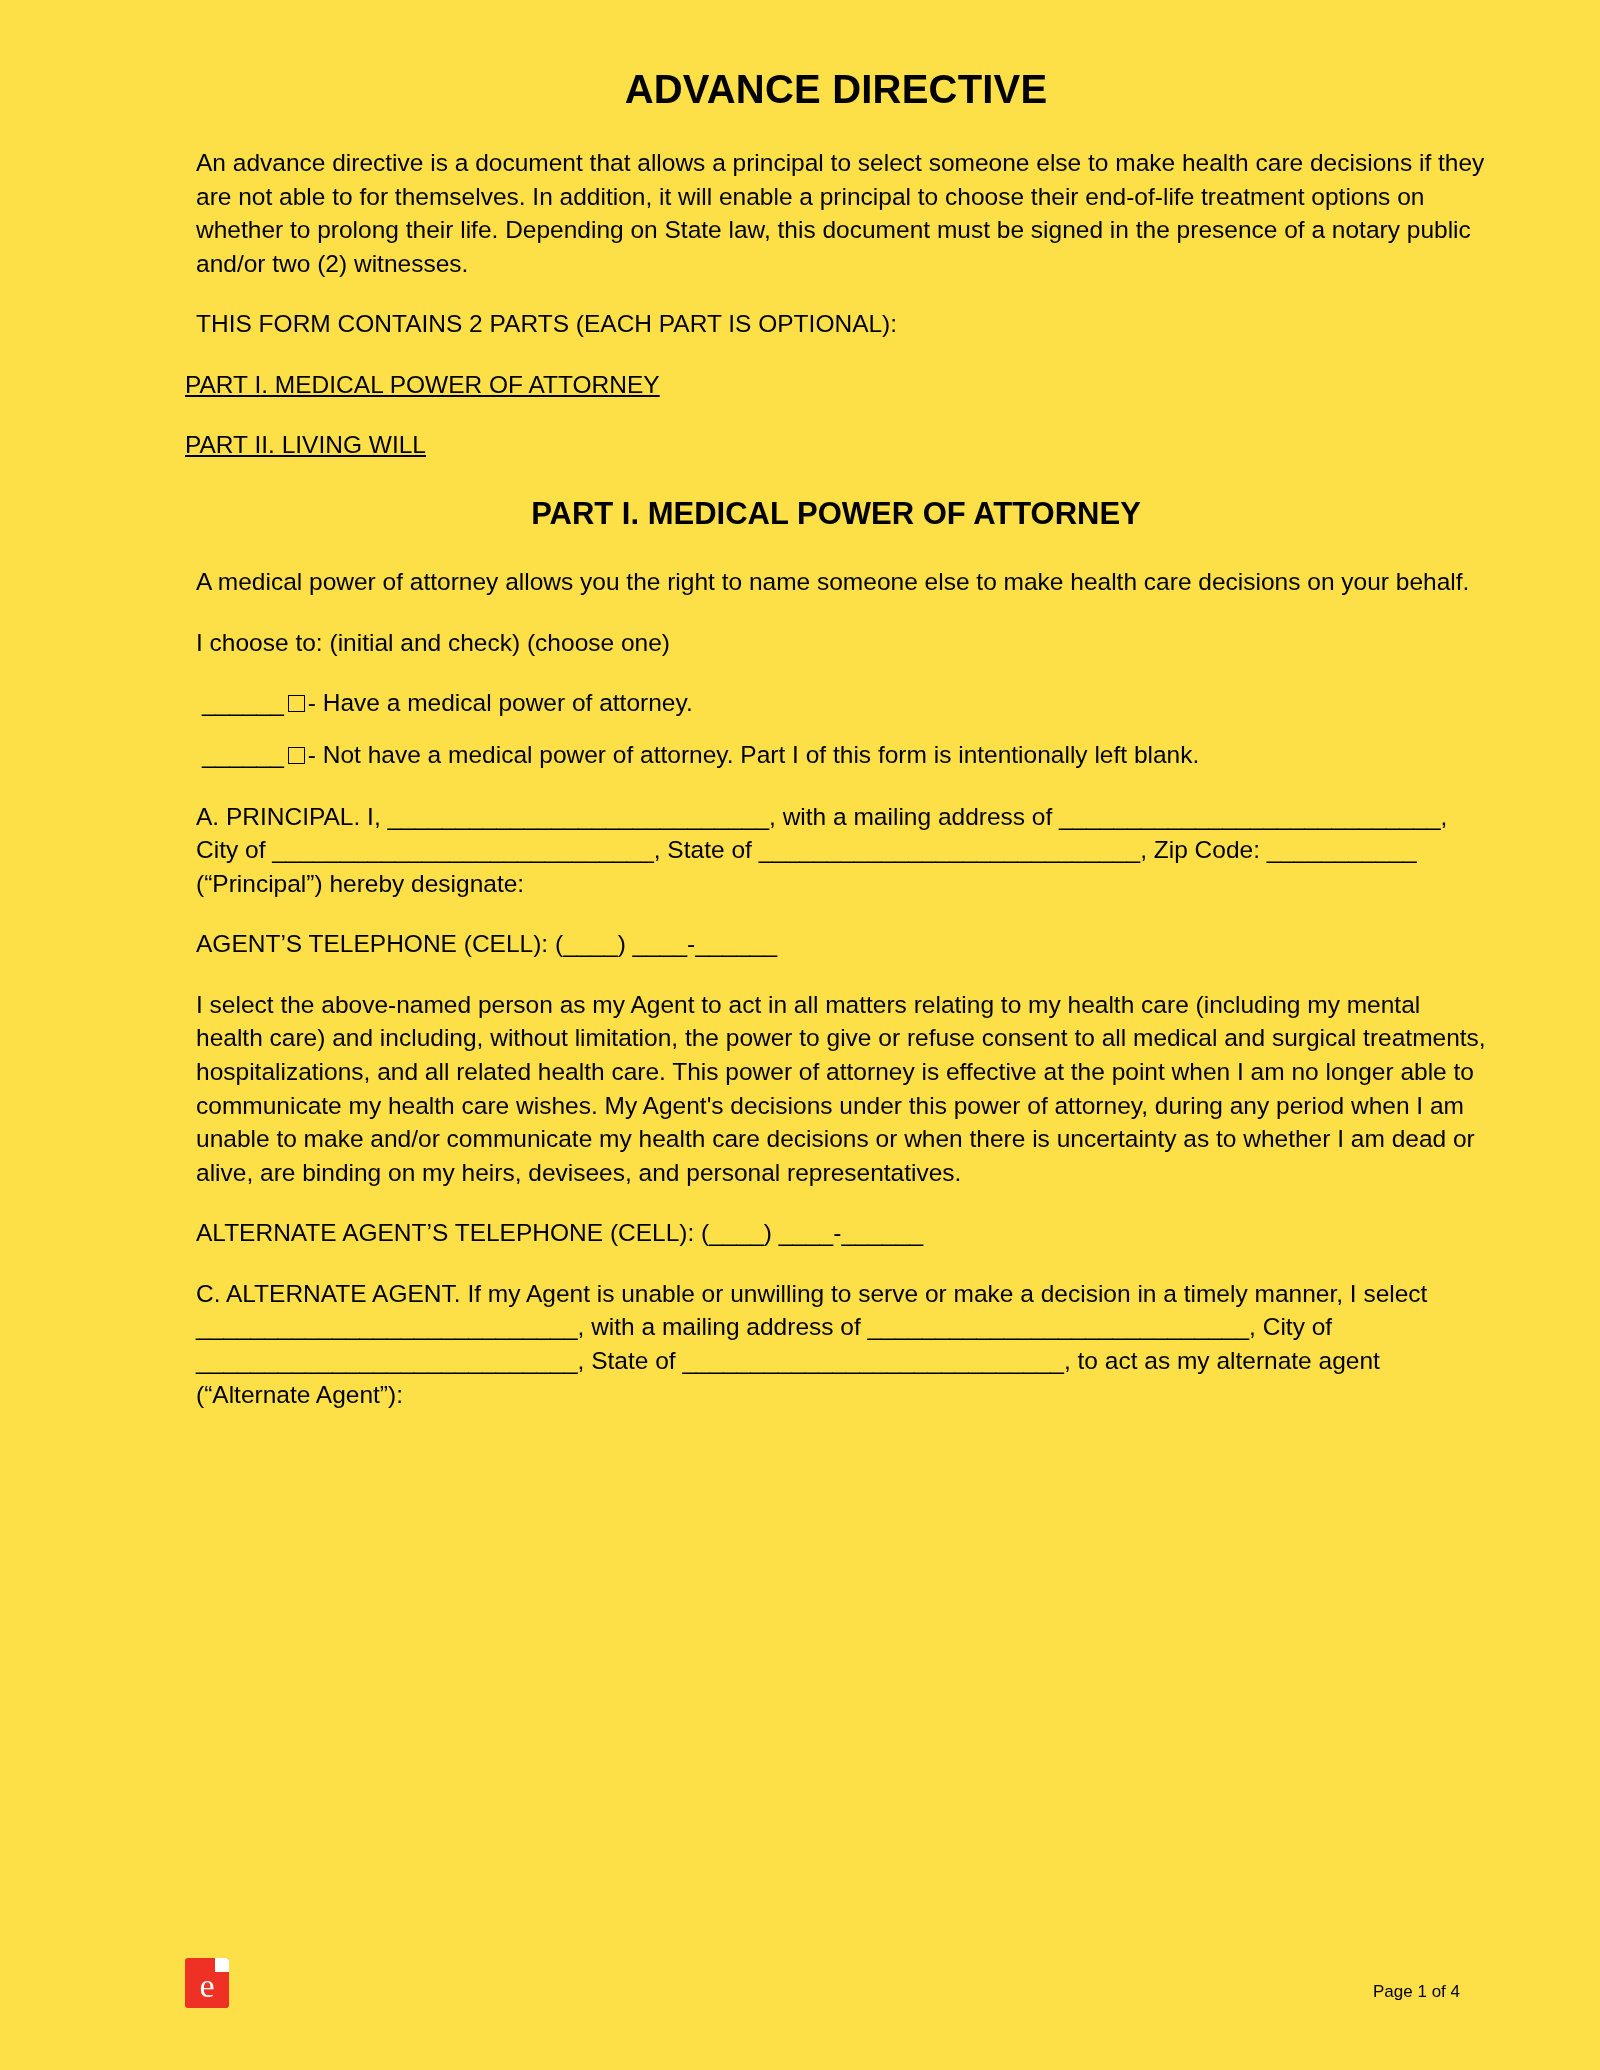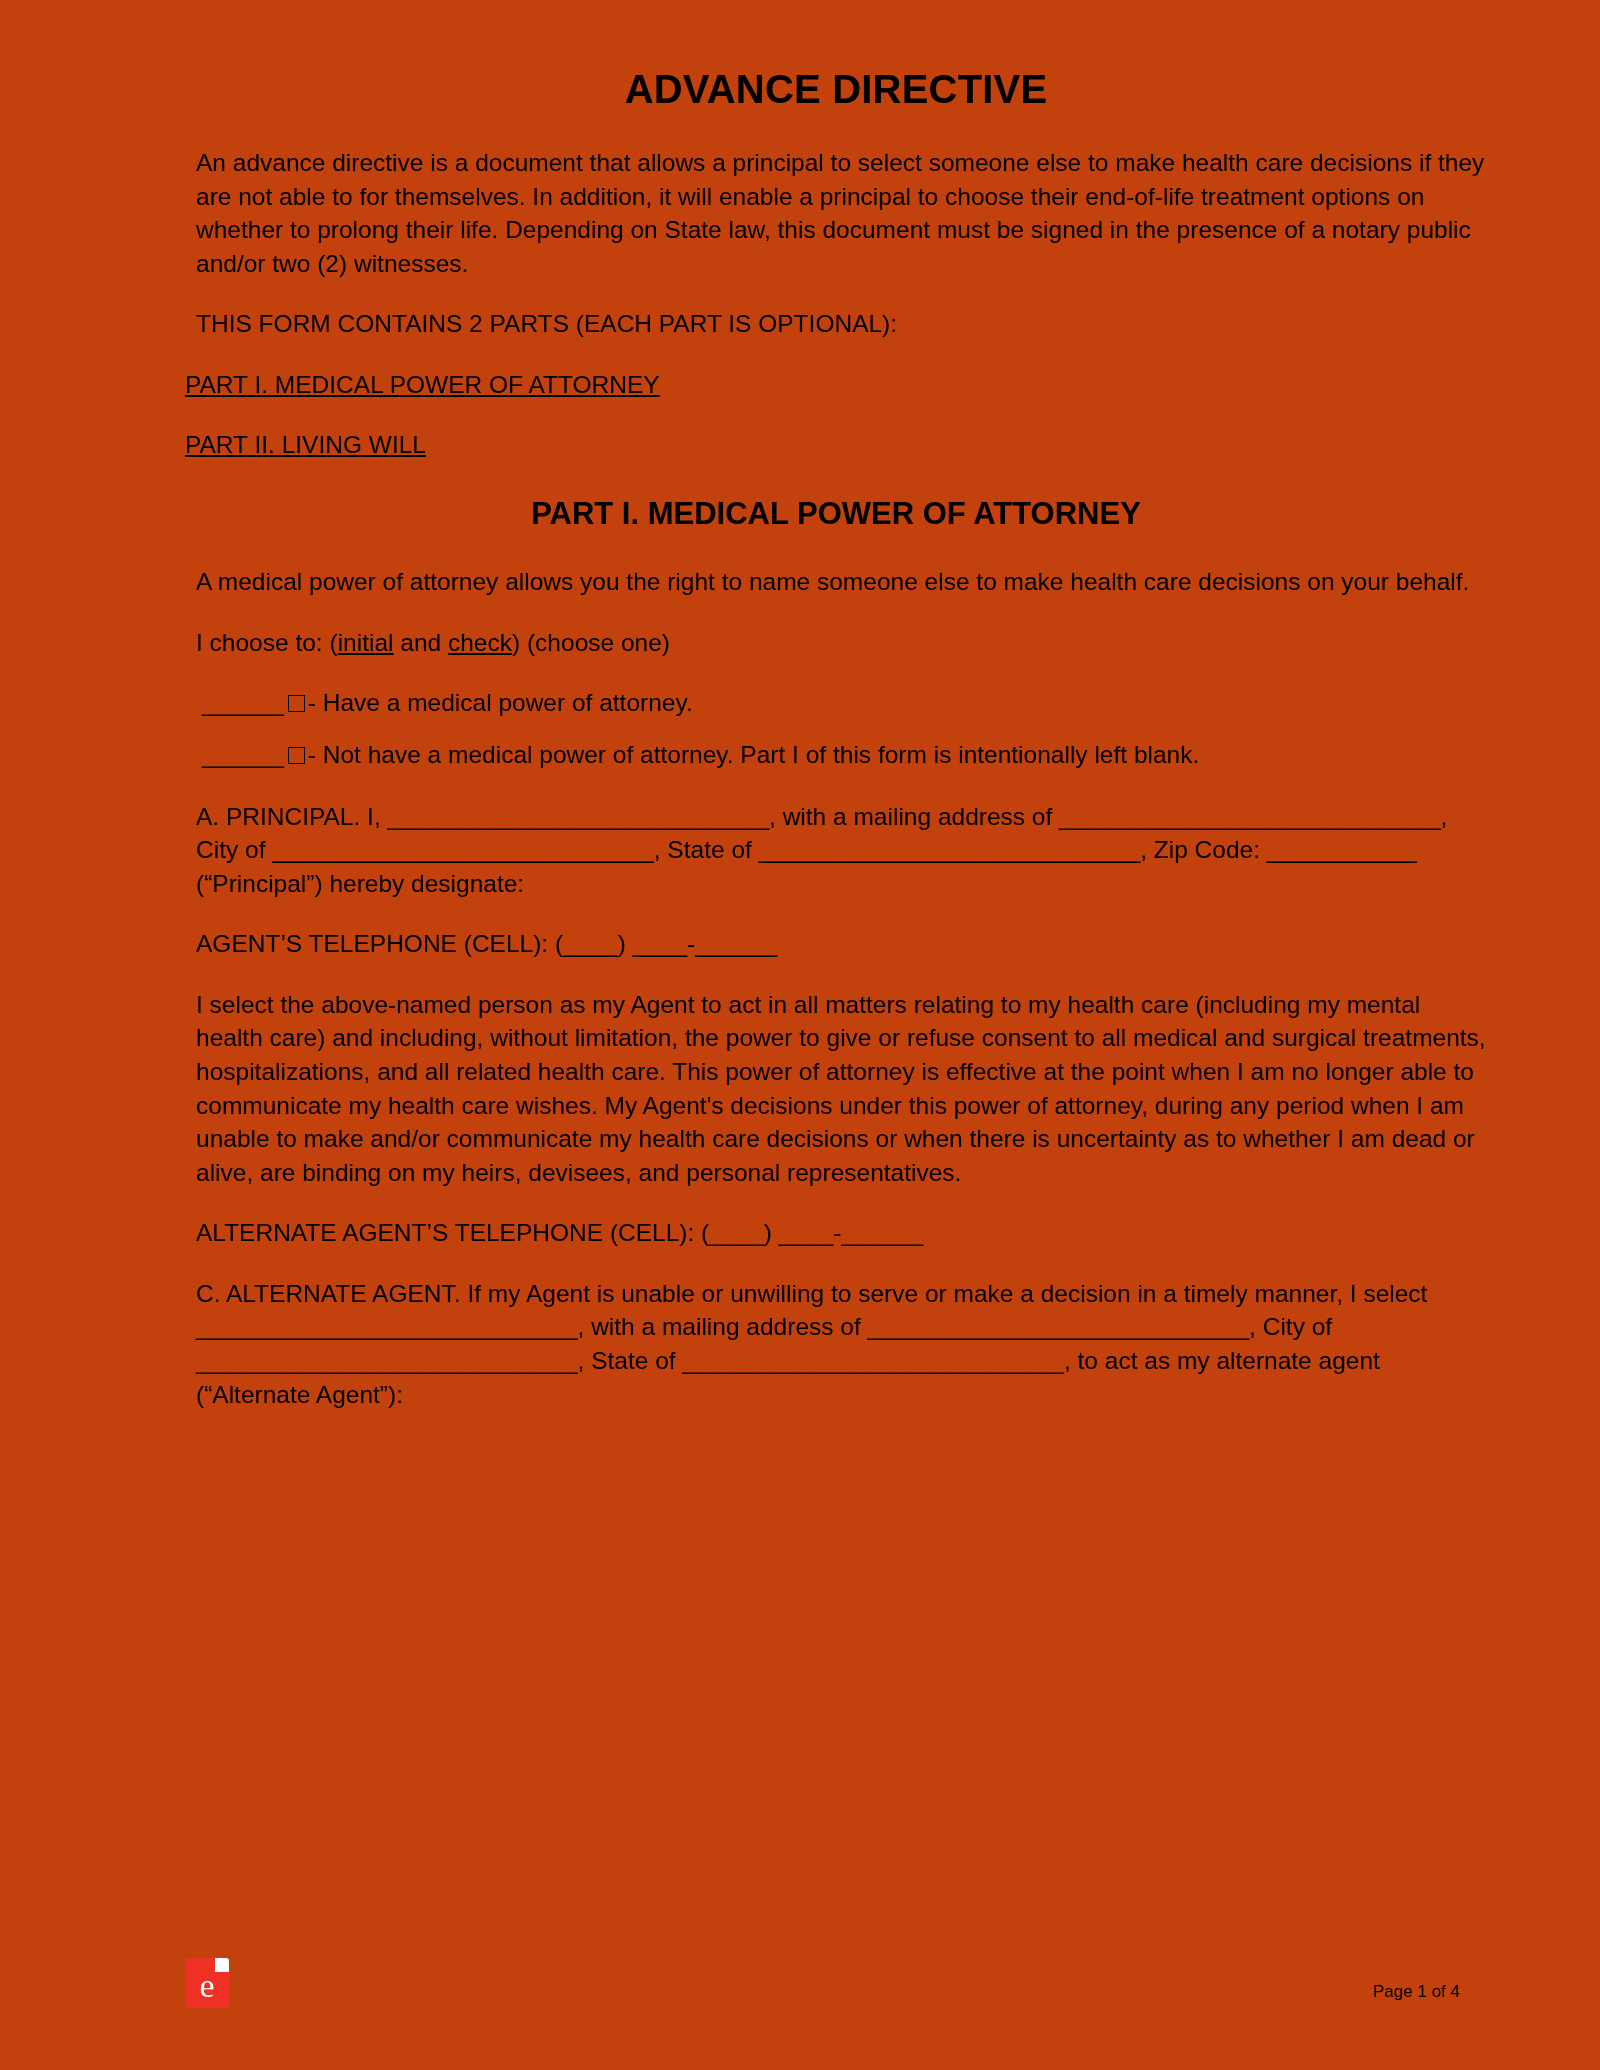--- a/index.html
+++ b/index.html
@@ -9,38 +9,38 @@
     background: #ffffff;
   }
   body {
     font-family: "Liberation Sans", sans-serif;
     color: #000000;
   }
   .page {
     width: 1600px;
     height: 2070px;
     position: relative;
-    background: #c2410c;
+    background: #fde047;
     padding: 55px 113px 0 185px;
   }
   .doc-title {
     text-align: center;
     font-size: 40px;
     font-weight: bold;
     letter-spacing: 0.2px;
     margin: 12px 0 34px 0;
   }
   p.body-text {
     font-size: 24.5px;
     line-height: 1.37;
     margin: 0 0 27px 11px;
     text-align: left;
   }
   .bold { font-weight: normal; }
-  .uline { text-decoration: underline; }
+  .uline { }
   .part-heading {
     font-size: 24.5px;
     line-height: 1.37;
     margin: 0 0 27px 0;
     text-decoration: underline;
     display: block;
   }
   .section-title {
     text-align: center;
     font-size: 31px;

